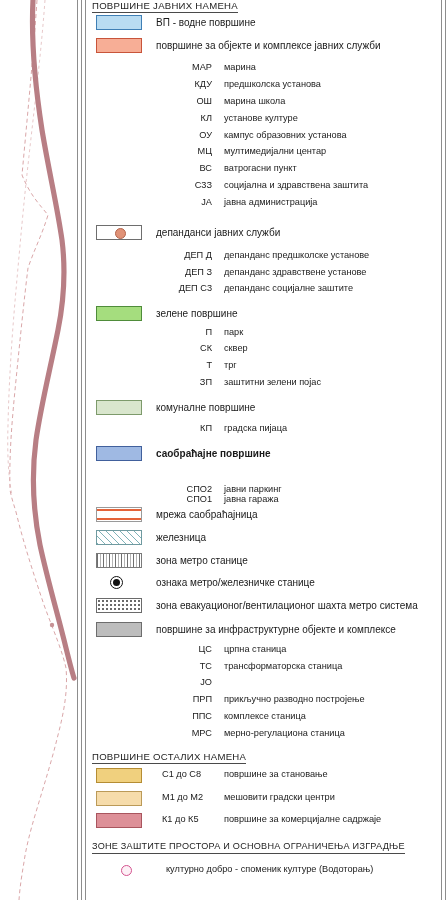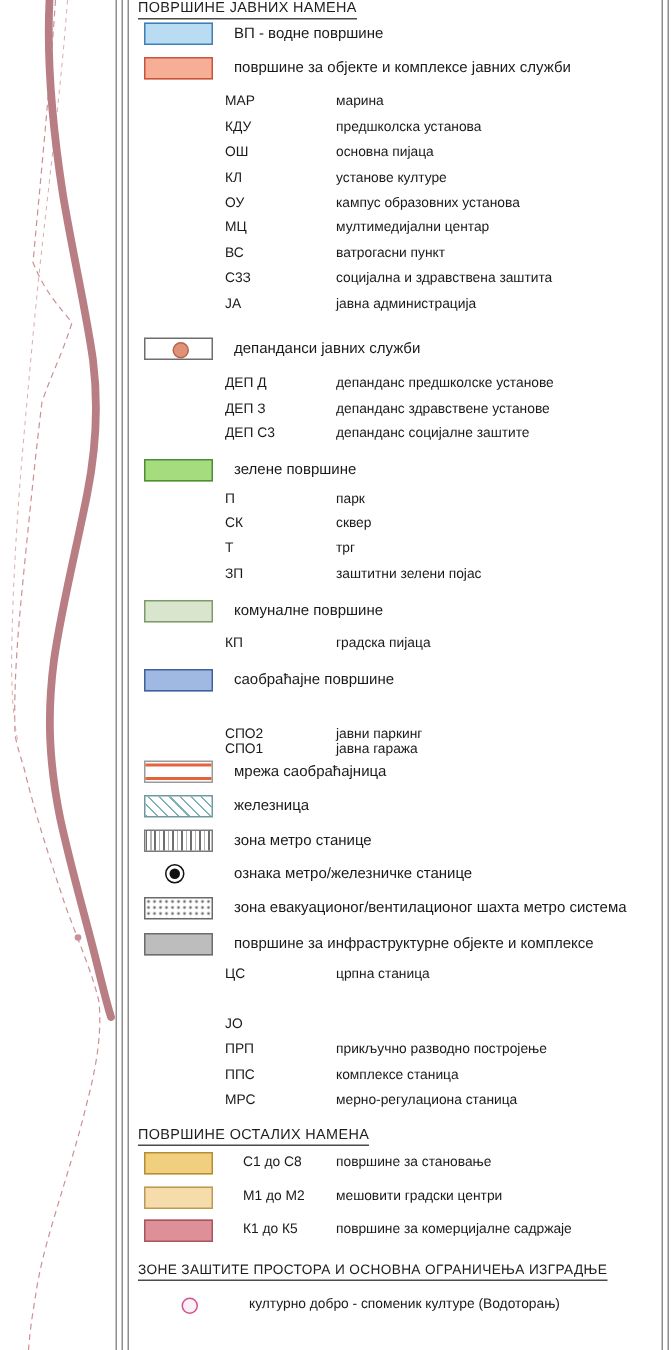--- a/index.html
+++ b/index.html
@@ -48,21 +48,21 @@
     position:absolute;left:8px;top:0;width:46px;height:15px;
     box-sizing:border-box;
   }
   .sw-label{
     position:absolute;left:68px;top:1px;
     font-size:10px;line-height:13px;color:#1a1a1a;white-space:nowrap;
   }
 
   
   .code{
-    position:absolute;width:62px;text-align:left;
+    position:absolute;width:62px;text-align:right;
     font-size:9.2px;line-height:13px;color:#1a1a1a;
   }
   .code-left{left:62px;}
   .desc{
     position:absolute;left:136px;
     font-size:9.2px;line-height:13px;color:#1a1a1a;white-space:nowrap;
   }
 
   
   .sw-water{background:#b9dcf2;border:1px solid #3f7fb5;}
@@ -174,21 +174,21 @@
   <div class="row" style="top: 60.9808px;">
     <span class="code code-left">МАР</span>
     <span class="desc">марина</span>
   </div>
   <div class="row" style="top: 77.8678px;">
     <span class="code code-left">КДУ</span>
     <span class="desc">предшколска установа</span>
   </div>
   <div class="row" style="top: 94.7548px;">
     <span class="code code-left">ОШ</span>
-    <span class="desc">основна пијаца</span>
+    <span class="desc">марина школа</span>
   </div>
   <div class="row" style="top: 111.642px;">
     <span class="code code-left">КЛ</span>
     <span class="desc">установе културе</span>
   </div>
   <div class="row" style="top: 128.529px;">
     <span class="code code-left">ОУ</span>
     <span class="desc">кампус образовних установа</span>
   </div>
   <div class="row" style="top: 145.416px;">
@@ -250,21 +250,21 @@
 
   <div class="row" style="top: 399.659px;">
     <span class="sw sw-komunal"></span>
     <span class="sw-label">комуналне површине</span>
   </div>
   <div class="row" style="top: 422.175px;">
     <span class="code code-left">КП</span>
     <span class="desc">градска пијаца</span>
   </div>
 
-  <div class="row" style="top: 445.629px;">
+  <div class="row" style="top: 445.629px; font-weight: bold;">
     <span class="sw sw-traffic"></span>
     <span class="sw-label">саобраћајне површине</span>
   </div>
   <div class="row" style="top: 493px;">
     <span class="code code-left">СПО1</span>
     <span class="desc">јавна гаража</span>
   </div>
   <div class="row" style="top: 483.156px;">
     <span class="code code-left">СПО2</span>
     <span class="desc">јавни паркинг</span>
@@ -302,20 +302,24 @@
   </div>
 
   <div class="row" style="top: 622.004px;">
     <span class="sw sw-infra"></span>
     <span class="sw-label">површине за инфраструктурне објекте и комплексе</span>
   </div>
   <div class="row" style="top: 642.644px;">
     <span class="code code-left">ЦС</span>
     <span class="desc">црпна станица</span>
   </div>
+  <div class="row" style="top: 659.531px;">
+    <span class="code code-left">ТС</span>
+    <span class="desc">трансформаторска станица</span>
+  </div>
   <div class="row" style="top: 676.418px;">
     <span class="code code-left">ЈО</span>
   </div>
   <div class="row" style="top: 693.305px;">
     <span class="code code-left">ПРП</span>
     <span class="desc">прикључно разводно постројење</span>
   </div>
   <div class="row" style="top: 710.192px;">
     <span class="code code-left">ППС</span>
     <span class="desc">комплексе станица</span>

